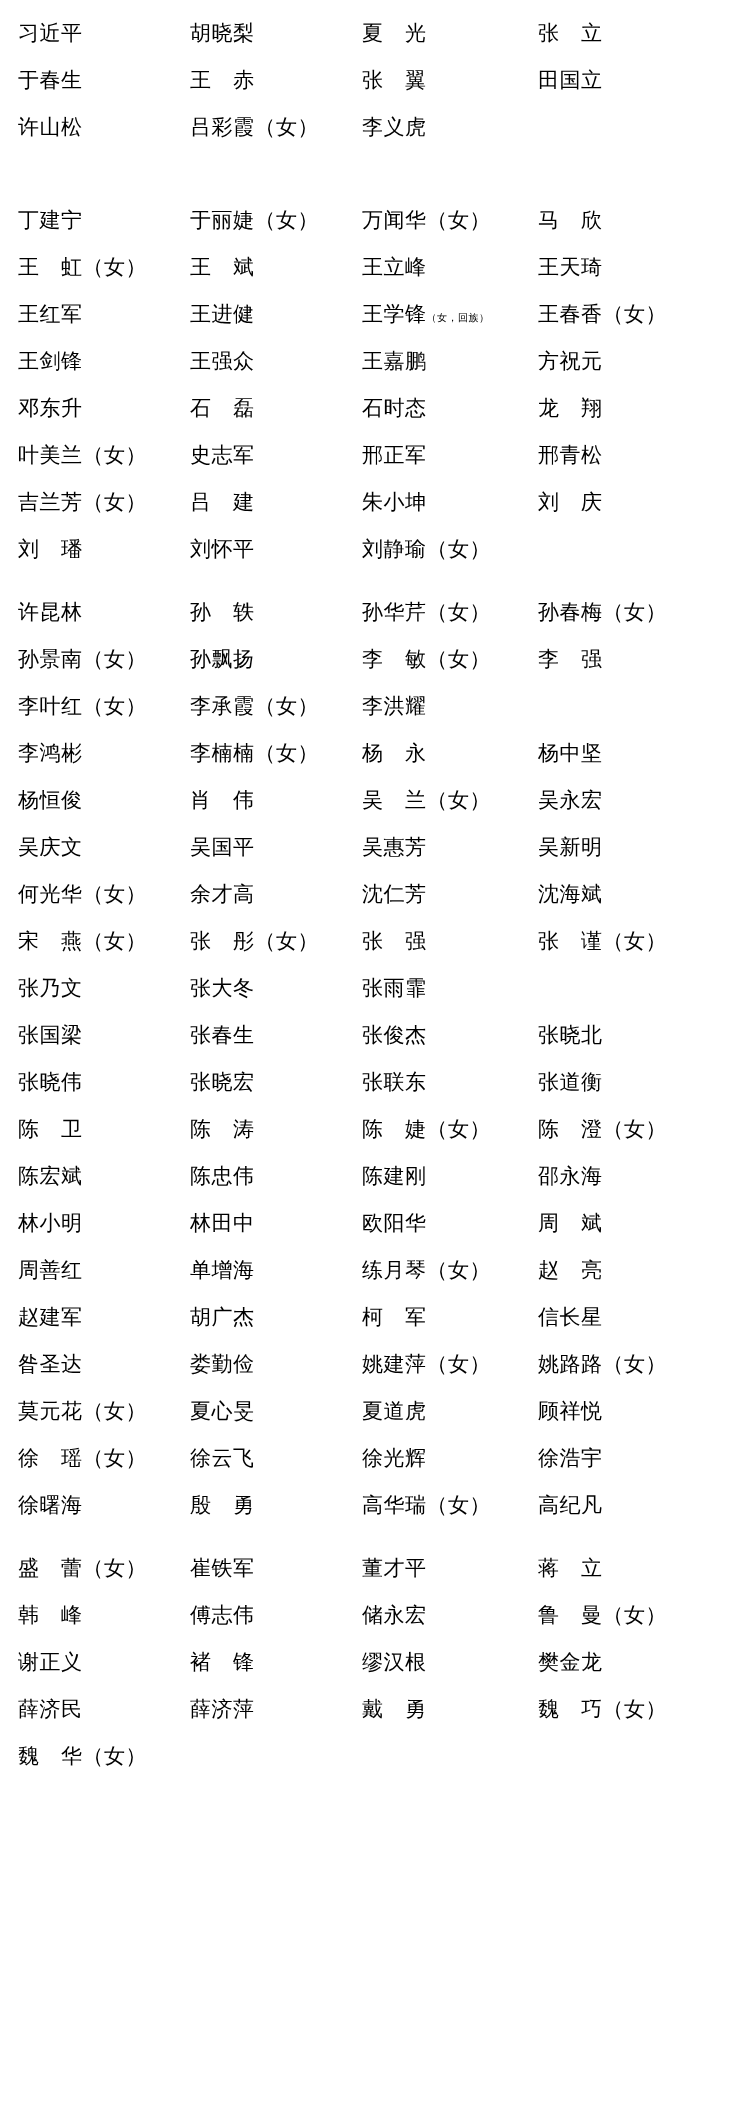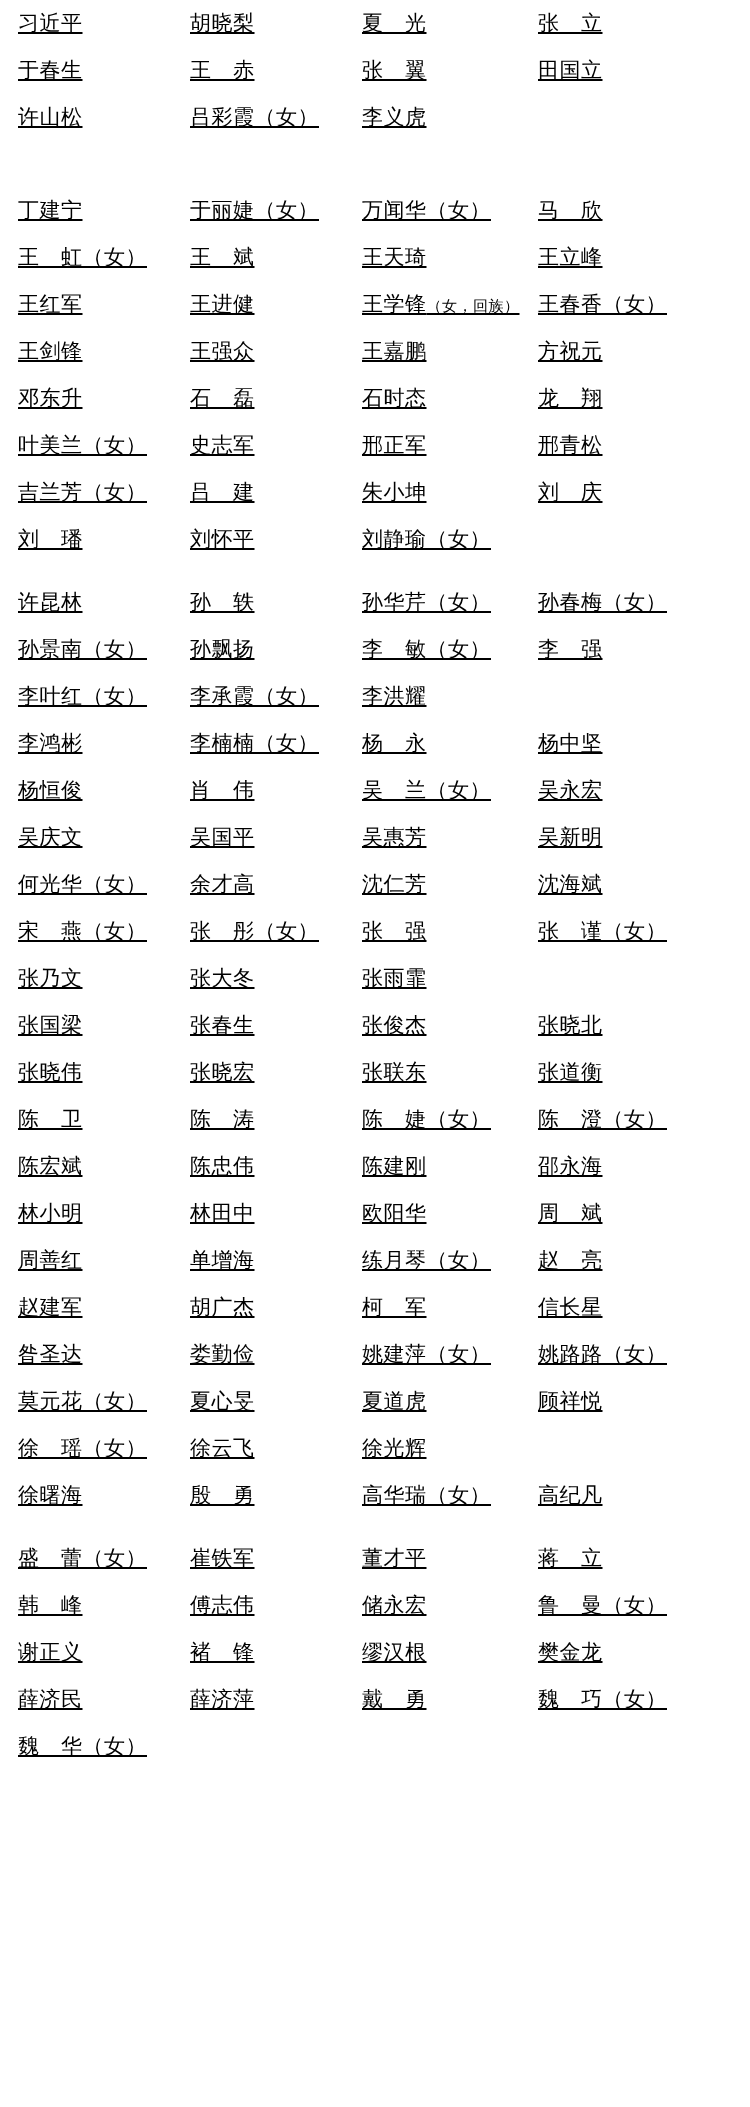--- a/index.html
+++ b/index.html
@@ -9,22 +9,21 @@
   }
   body {
     width: 750px;
     min-height: 2107px;
     font-family: "DejaVu Serif", "Liberation Serif", serif;
     color: #000000;
   }
   .page {
     width: 616px;
     box-sizing: border-box;
-    padding: 0 18px 18px 18px;
-    text-decoration: underline;
+    padding: 10px 18px 18px 18px;
   }
   .group {
     display: block;
   }
   .spacer {
     height: 46px;
   }
   .spacer-small {
     height: 16px;
   }
@@ -38,21 +37,21 @@
     font-size: 21px;
     line-height: 47px;
     letter-spacing: 0.5px;
     white-space: nowrap;
   }
   .cell.empty {
     visibility: hidden;
   }
   
   .cell .small {
-    font-size: 15px;
+    font-size: 10px;
   }
 </style>
 </head>
 <body>
 
 <div class="page">
   <div id="roster">
       <div class="group">
         <div class="row">
           <div class="cell">习近平</div>
@@ -77,22 +76,22 @@
       <div class="group">
         <div class="row">
           <div class="cell">丁建宁</div>
           <div class="cell">于丽婕（女）</div>
           <div class="cell">万闻华（女）</div>
           <div class="cell">马　欣</div>
         </div>
         <div class="row">
           <div class="cell">王　虹（女）</div>
           <div class="cell">王　斌</div>
+          <div class="cell">王立峰</div>
           <div class="cell">王天琦</div>
-          <div class="cell">王立峰</div>
         </div>
         <div class="row">
           <div class="cell">王红军</div>
           <div class="cell">王进健</div>
           <div class="cell">王学锋<span class="small">（女，回族）</span></div>
           <div class="cell">王春香（女）</div>
         </div>
         <div class="row">
           <div class="cell">王剑锋</div>
           <div class="cell">王强众</div>
@@ -228,20 +227,21 @@
         <div class="row">
           <div class="cell">莫元花（女）</div>
           <div class="cell">夏心旻</div>
           <div class="cell">夏道虎</div>
           <div class="cell">顾祥悦</div>
         </div>
         <div class="row">
           <div class="cell">徐　瑶（女）</div>
           <div class="cell">徐云飞</div>
           <div class="cell">徐光辉</div>
+          <div class="cell">徐浩宇</div>
         </div>
         <div class="row">
           <div class="cell">徐曙海</div>
           <div class="cell">殷　勇</div>
           <div class="cell">高华瑞（女）</div>
           <div class="cell">高纪凡</div>
         </div>
       </div>
       <div class="spacer-small"></div>
       <div class="group">

